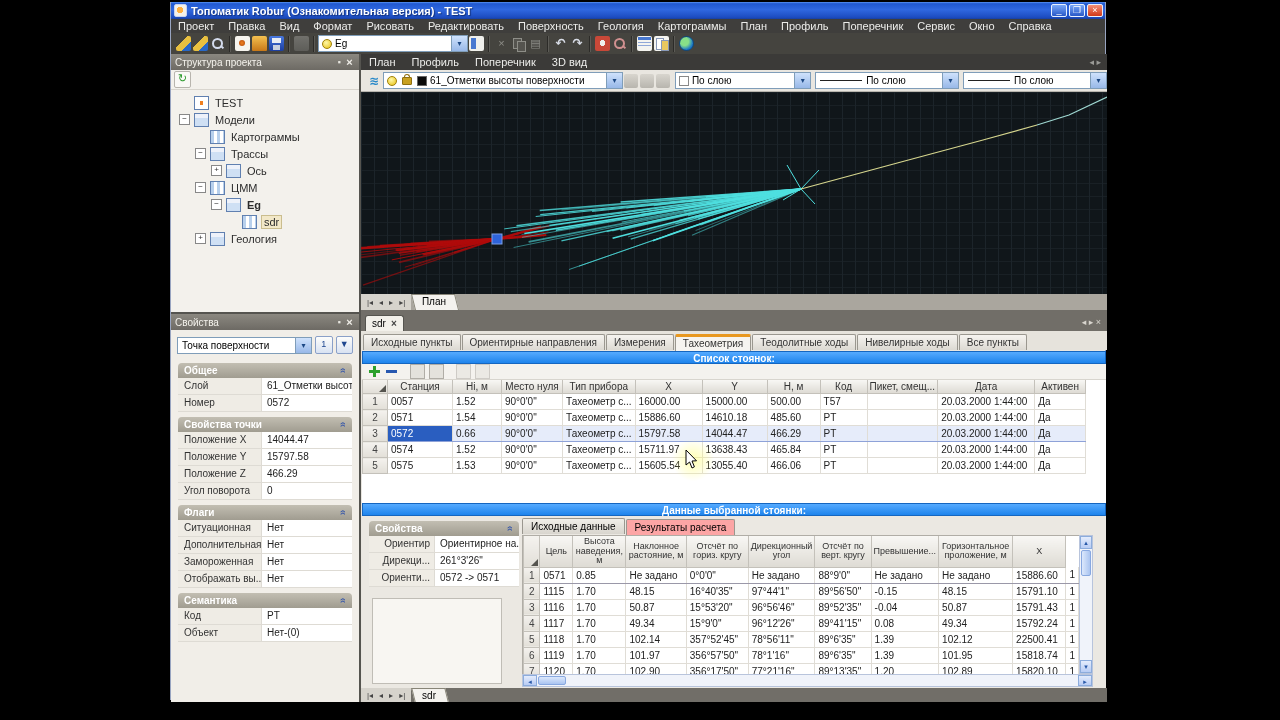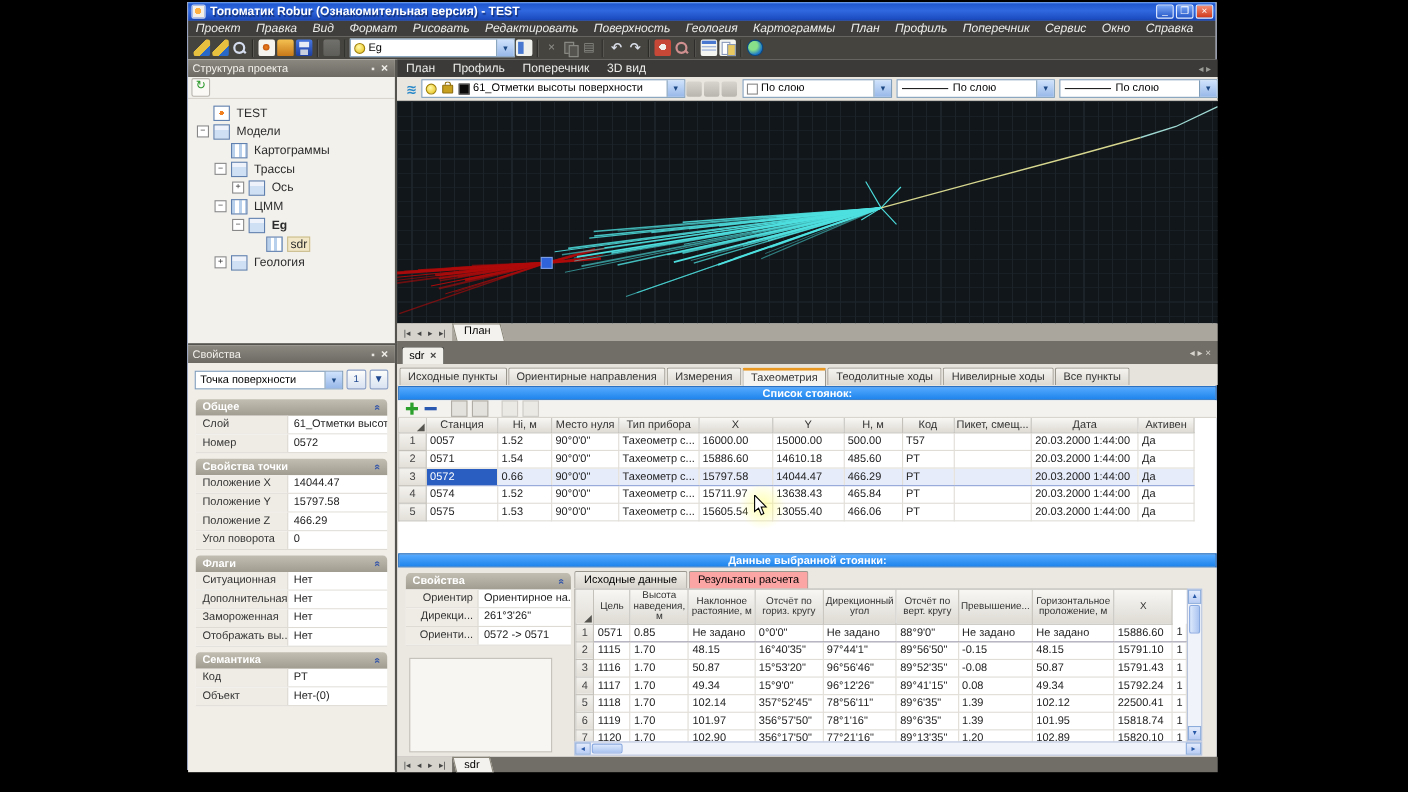--- a/index.html
+++ b/index.html
@@ -11,21 +11,21 @@
   
   #titlebar{left:0;top:0;width:100%;height:17px;background:linear-gradient(180deg,#5a96f4 0%,#2058d0 10%,#3068e0 45%,#1c4cc0 90%,#1840a0 100%);display:flex;align-items:center;}
   #titlebar .ticon{width:11px;height:11px;margin:0 4px 0 3px;border-radius:2px;background:radial-gradient(circle at 45% 45%,#ffb040 0 3px,#f4f0e8 3px);border:1px solid #c8d4f0;}
   #title-text{color:#fff;font-size:11px;font-weight:bold;text-shadow:1px 1px 1px #123078;flex:1;white-space:nowrap;overflow:hidden;}
   .winbtn{width:16px;height:13px;margin-right:2px;border-radius:2px;border:1px solid #e8f0ff;color:#fff;font-size:9px;line-height:11px;text-align:center;box-sizing:border-box;}
   .winbtn.b{background:linear-gradient(180deg,#7aa8f8,#2858c8);}
   .winbtn.r{background:linear-gradient(180deg,#f49078,#d03818);}
 
   
   #menubar{left:0;top:17px;width:100%;height:14px;background:#3f3e3c;display:flex;align-items:center;}
-  .menu-item{color:#ececea;font-size:11px;line-height:14px;padding:0 7px;white-space:nowrap;font-style:italic;}
+  .menu-item{color:#ececea;font-size:11px;line-height:14px;padding:0 7px;white-space:nowrap;}
   #toolbar{left:0;top:31px;width:100%;height:21px;background:#45443f;display:flex;align-items:center;padding-left:4px;box-sizing:border-box;}
   .tsep{width:1px;height:16px;background:#2c2b28;border-right:1px solid #5c5b56;margin:0 3px;}
   .tic{width:15px;height:15px;margin:0 1px;border-radius:2px;position:relative;flex:0 0 auto;}
   .i-pencil{background:linear-gradient(135deg,rgba(0,0,0,0) 38%,#e8c040 38% 68%,#2868c8 68%);}
   .i-mag{}
   .i-mag::before{content:"";position:absolute;left:2px;top:2px;width:7px;height:7px;border:2px solid #d4dced;border-radius:50%;}
   .i-mag::after{content:"";position:absolute;left:10px;top:10px;width:4px;height:2px;background:#d4dced;transform:rotate(45deg);}
   .i-new{background:#f6f4ee;}
   .i-new::before{content:"";position:absolute;left:4px;top:4px;width:6px;height:6px;border-radius:50%;background:radial-gradient(circle,#f08020,#b04808);}
   .i-open{background:linear-gradient(180deg,#f4c050,#c87818);border-radius:2px 2px 1px 1px;}
@@ -134,21 +134,21 @@
   .corner{position:relative;}
   .corner::after{content:"";position:absolute;right:1px;bottom:1px;border-left:7px solid transparent;border-bottom:7px solid #55544f;}
 
   #bottom-area{left:191px;top:514px;width:744px;height:172px;background:#ebe8e2;}
   #mini-props{position:absolute;left:7px;top:5px;width:150px;}
   #mini-props .psec-hdr{border-radius:4px 4px 0 0;}
   #mini-props .prow .k{width:66px;text-align:right;padding-right:4px;}
   #empty-box{position:absolute;left:10px;top:82px;width:128px;height:84px;background:#f8f6f2;border:1px solid #c0bdb6;}
 
   #results{position:absolute;left:160px;top:0px;width:584px;height:172px;}
-  #rtabs{position:absolute;left:0;top:2px;height:17px;display:flex;align-items:center;}
+  #rtabs{position:absolute;left:0;top:2px;height:17px;display:flex;align-items:flex-start;}
   .rtab{font-size:10px;background:linear-gradient(180deg,#f0eee8,#d8d5ce);border:1px solid #9a978f;border-bottom:none;border-radius:2px 2px 0 0;padding:2px 8px;margin-right:1px;}
   .rtab.active{background:#fca5a5;position:relative;top:1px;padding-bottom:3px;}
   #rtable-wrap{position:absolute;left:0;top:19px;width:556px;height:139px;overflow:hidden;background:#fff;border:1px solid #b0ada6;}
   #rtable-wrap table.grid th{height:28px;white-space:normal;font-size:9px;line-height:9.5px;}
   tr.orient td{border-bottom:1px solid #9a98a8;}
   #vscroll{position:absolute;left:557px;top:19px;width:14px;height:139px;background:#f0f3fa;border:1px solid #b8c4dc;box-sizing:border-box;}
   .sbtn{height:13px;background:linear-gradient(180deg,#e4ecfc,#b8ccf4);border:1px solid #8cacdc;color:#2858a8;font-size:7px;text-align:center;line-height:12px;box-sizing:border-box;}
   #vthumb{height:24px;margin:1px;background:linear-gradient(90deg,#dce8fc,#aac4f0);border:1px solid #88a8e0;border-radius:2px;}
   #hscroll{position:absolute;left:0;top:158px;width:571px;height:13px;background:#f0f3fa;border:1px solid #b8c4dc;box-sizing:border-box;display:flex;}
   #hscroll .sbtn{width:14px;height:100%;line-height:11px;}
@@ -712,21 +712,21 @@
                 <td>1</td>
               </tr>
               <tr>
                 <td class="rn">3</td>
                 <td>1116</td>
                 <td>1.70</td>
                 <td>50.87</td>
                 <td>15°53'20"</td>
                 <td>96°56'46"</td>
                 <td>89°52'35"</td>
-                <td>-0.08</td>
+                <td>-0.04</td>
                 <td>50.87</td>
                 <td>15791.43</td>
                 <td>1</td>
               </tr>
               <tr>
                 <td class="rn">4</td>
                 <td>1117</td>
                 <td>1.70</td>
                 <td>49.34</td>
                 <td>15°9'0"</td>

